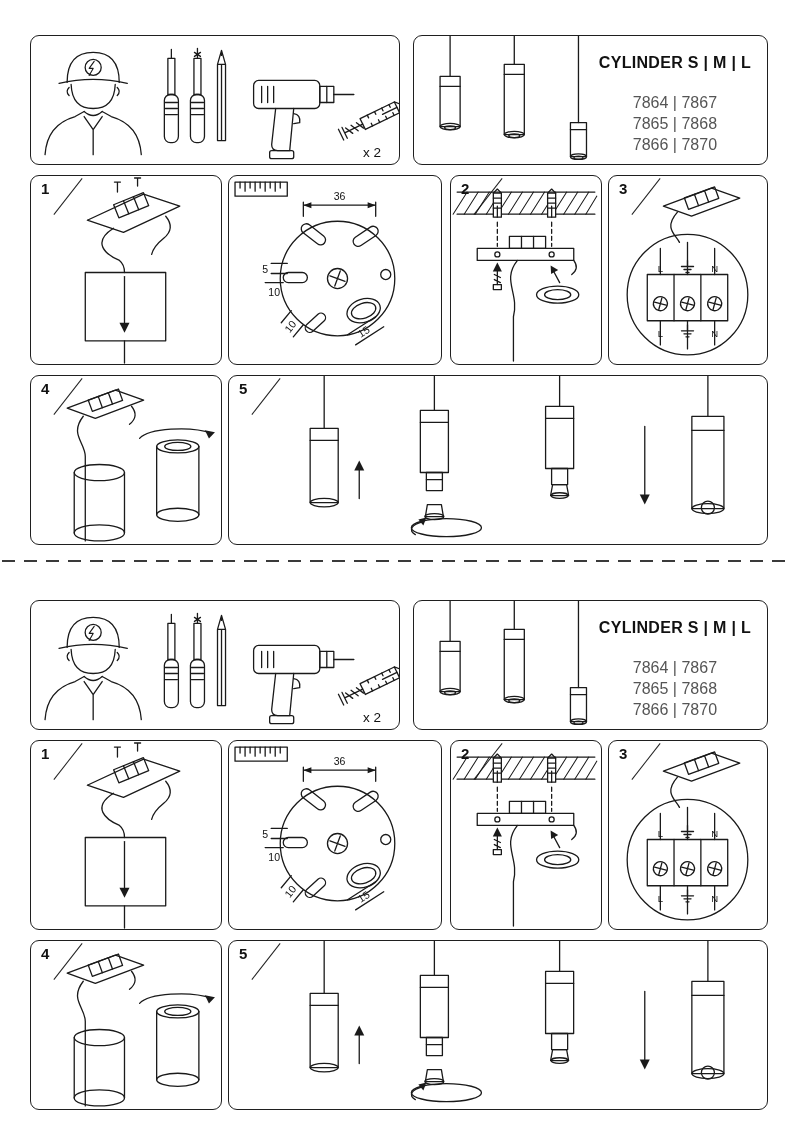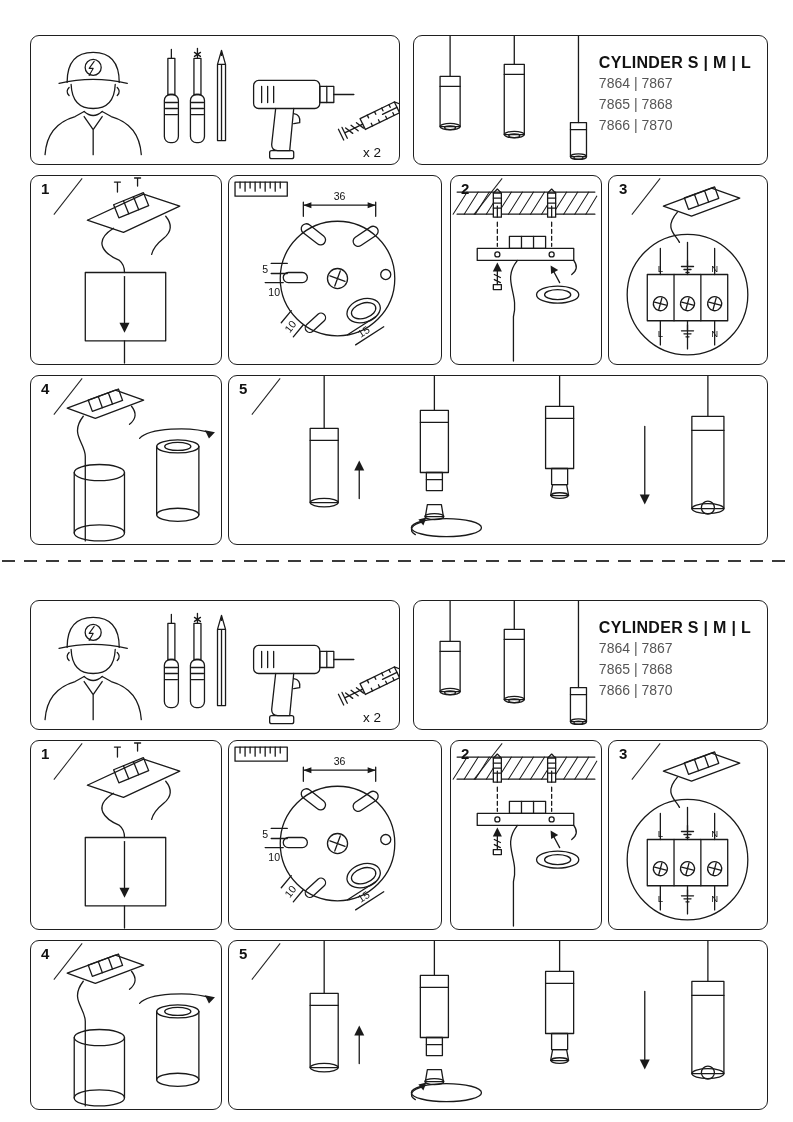--- a/index.html
+++ b/index.html
@@ -10,23 +10,23 @@
   .divider{height:8px;display:flex;align-items:center;padding:0 2px}
   .divider .dash{height:2px;width:100%;background:repeating-linear-gradient(90deg,#3a3a3a 0 13px,transparent 13px 22px)}
   .panel{position:absolute;border:1.5px solid #1f1f1f;border-radius:9px;background:#fff;overflow:hidden}
   .panel svg{position:absolute;inset:0;width:100%;height:100%;stroke:#1a1a1a;stroke-width:1.3;fill:none;stroke-linecap:round;stroke-linejoin:round}
   .panel svg text{fill:#111;stroke:none;font-family:"Liberation Sans",sans-serif}
   .f{fill:#1a1a1a !important;stroke:none !important}
   .w{fill:#fff}
   .halo{paint-order:stroke;stroke:#fff;stroke-width:3px;fill:#111}
   .stepnum{position:absolute;left:10px;top:4px;font-weight:700;font-size:15px;color:#111;z-index:2}
   .slash{position:absolute;left:14px;top:20px;width:46px;border-top:1.5px solid #222;transform:rotate(-52deg)}
-  .titleblock{position:absolute;right:16px;top:18px;text-align:left;z-index:2}
+  .titleblock{position:absolute;right:16px;top:18px;text-align:center;z-index:2}
   .titleblock .t{font-size:16px;font-weight:700;color:#111;letter-spacing:.3px}
-  .titleblock .m{font-size:14px;color:#555;margin-top:1px;line-height:21px}
+  .titleblock .m{font-size:16px;color:#555;margin-top:20px;line-height:21px}
 </style>
 </head>
 <body>
 
 <div class="page">
   <div class="sheet">
 
     <section class="panel" style="left:30px;top:35px;width:370px;height:130px">
       <svg viewBox="0 0 367 127">
         <g>

